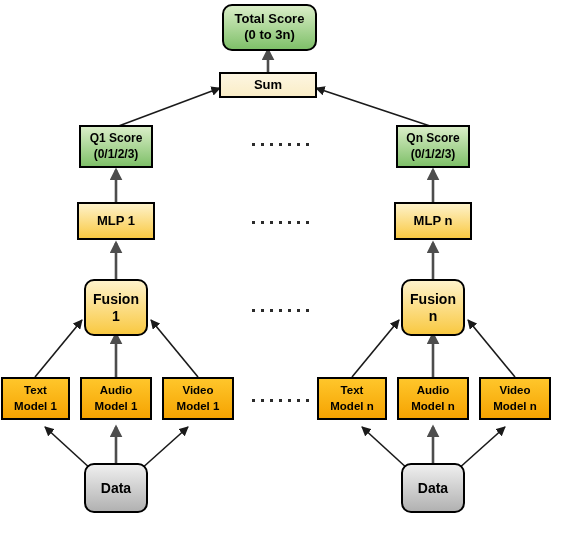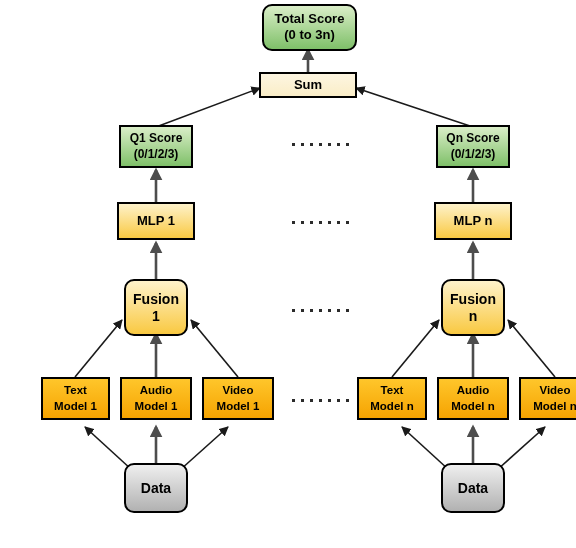--- a/index.html
+++ b/index.html
@@ -10,21 +10,20 @@
   body {
     width: 576px;
     height: 548px;
     font-family: "Liberation Sans", sans-serif;
     overflow: hidden;
   }
   #diagram-root {
     position: relative;
     width: 488px;
     height: 548px;
-    padding-left: 40px;
   }
   svg.diagram {
     display: block;
     width: 576px;
     height: 548px;
   }
   .node-label {
     font-family: "Liberation Sans", sans-serif;
     font-weight: bold;
     fill: #000000;

